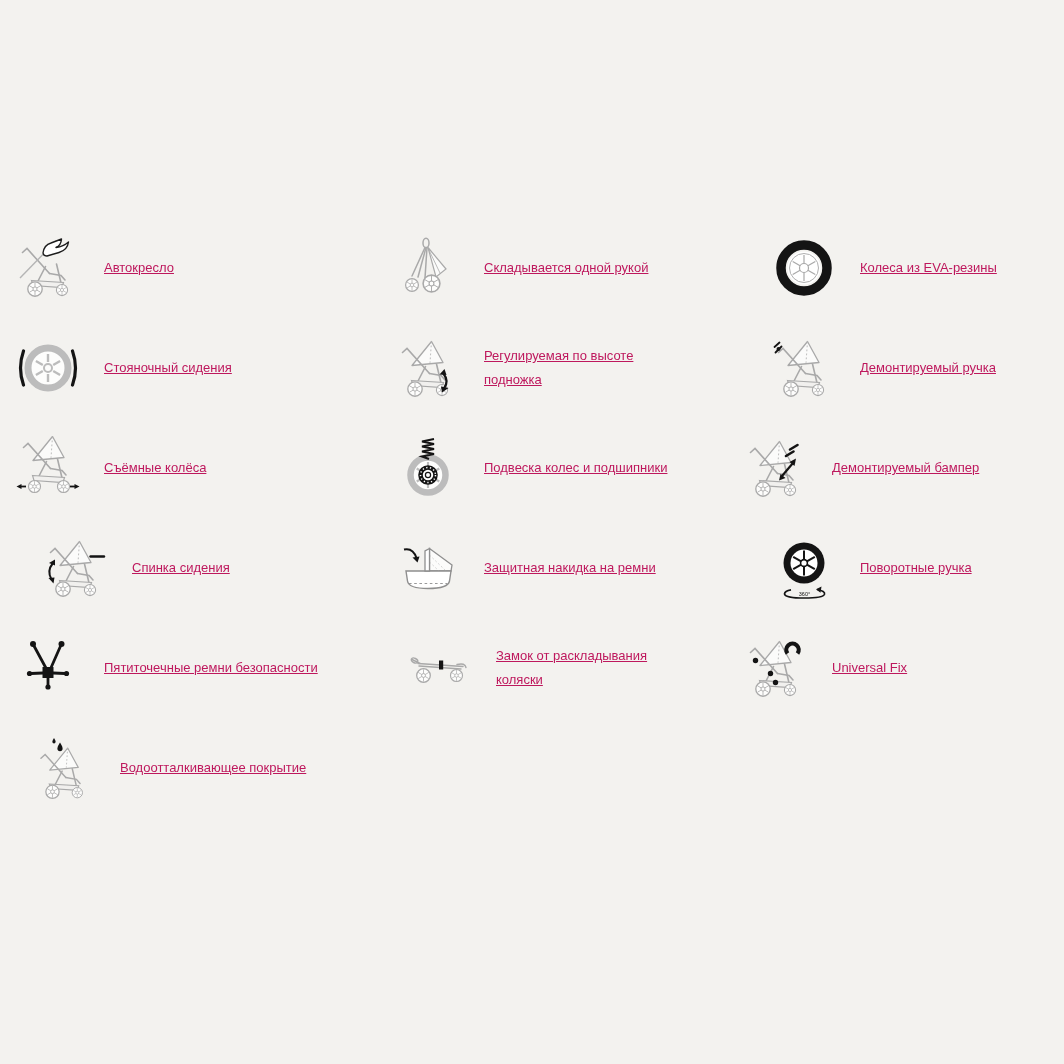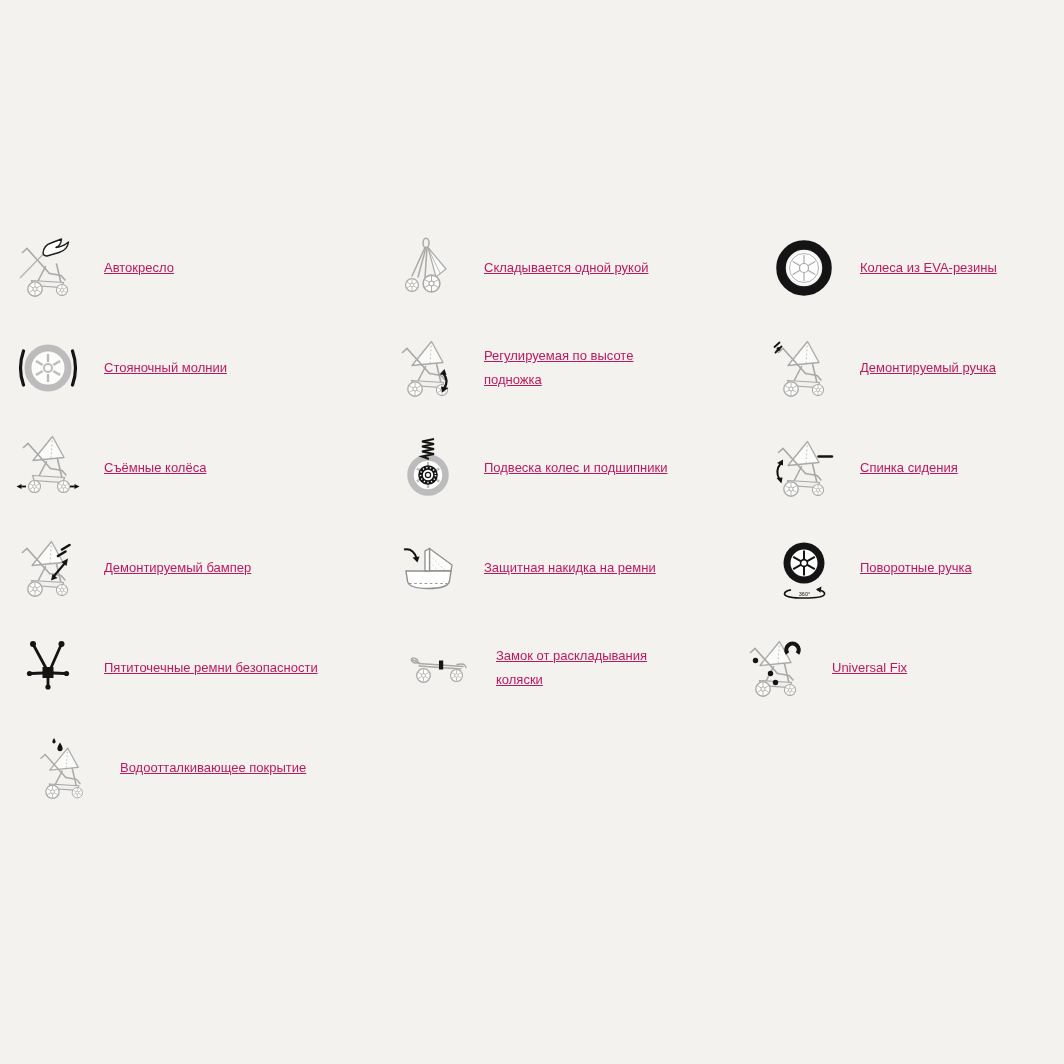--- a/index.html
+++ b/index.html
@@ -112,21 +112,21 @@
           <line x1="37.2" y1="29" x2="44.1" y2="25"></line>
             <line x1="37.2" y1="35" x2="44.1" y2="39"></line>
           <line x1="26.8" y1="35" x2="19.9" y2="39"></line>
             <line x1="26.8" y1="29" x2="19.9" y2="25"></line>
         </g>
         <circle cx="32" cy="32" r="4" fill="#fdfdfc" stroke="#bcbcbc" stroke-width="2"></circle>
         <path d="M7.5 15 Q1.5 32 7.5 49" fill="none" stroke="#141414" stroke-width="3.2" stroke-linecap="round"></path>
         <path d="M56.5 15 Q62.5 32 56.5 49" fill="none" stroke="#141414" stroke-width="3.2" stroke-linecap="round"></path>
       </svg>
     </div>
-    <div class="label">Стояночный молнии</div>
+    <div class="label">Стояночный сидения</div>
   </div>
 
   <div class="cell c2">
     <div class="iconbox">
       <svg viewBox="0 0 64 64">
         <use href="#s-canopy"></use>
           <use href="#s-chassis"></use>
         <use href="#s-wheel" x="10" y="44" width="18" height="18"></use>
         <use href="#s-wheel" x="39" y="47" width="14" height="14"></use>
         <path d="M47 37 Q53.5 45 48 52.5" fill="none" stroke="#141414" stroke-width="2.2"></path>
@@ -186,51 +186,51 @@
         </g>
         <polyline points="38,3 26,5.5 38,8 26,10.5 38,13 26,15.5 38,18 26,20.5 33,23" fill="none" stroke="#141414" stroke-width="2"></polyline>
         <circle cx="32" cy="39" r="7.5" fill="#fff" stroke="#141414" stroke-width="4.6"></circle>
         <circle cx="32" cy="39" r="7.5" fill="none" stroke="#fff" stroke-width="1.5" stroke-dasharray="1.3 2.4"></circle>
         <circle cx="32" cy="39" r="2.6" fill="none" stroke="#141414" stroke-width="1.2"></circle>
       </svg>
     </div>
     <div class="label">Подвеска колес и подшипники</div>
   </div>
 
-  <div class="cell c3">
-    <div class="iconbox">
-      <svg viewBox="0 0 64 64">
-        <use href="#s-canopy"></use>
-          <use href="#s-chassis"></use>
-        <use href="#s-wheel" x="10" y="44" width="18" height="18"></use>
-        <use href="#s-wheel" x="39" y="47" width="14" height="14"></use>
-        <path d="M46.5 20.5 L60 20.5" stroke="#141414" stroke-width="2.4" stroke-linecap="round"></path>
-        <path d="M9 27 Q2.5 35 7.5 43.5" fill="none" stroke="#141414" stroke-width="2"></path>
-        <polygon points="9.5,47.5 4.5,42 10.5,41.5" fill="#141414"></polygon>
-        <polygon points="11,23.5 5,27 11,29.5" fill="#141414"></polygon>
-      </svg>
-    </div>
-    <div class="label">Спинка сидения</div>
-  </div>
-
   <div class="cell c1">
     <div class="iconbox">
       <svg viewBox="0 0 64 64">
         <use href="#s-canopy"></use>
           <use href="#s-chassis"></use>
         <use href="#s-wheel" x="10" y="44" width="18" height="18"></use>
         <use href="#s-wheel" x="39" y="47" width="14" height="14"></use>
         <path d="M38 40 L49 27" stroke="#141414" stroke-width="2.2"></path>
         <polygon points="52,22.5 45.5,26 50.5,30" fill="#141414"></polygon>
         <polygon points="35,44.5 36.5,38 41.5,42" fill="#141414"></polygon>
         <path d="M42 20 L49.5 15.5" stroke="#141414" stroke-width="2.6" stroke-linecap="round"></path>
         <path d="M46 13.5 L53.5 9" stroke="#141414" stroke-width="2.6" stroke-linecap="round"></path>
       </svg>
     </div>
     <div class="label">Демонтируемый бампер</div>
+  </div>
+
+  <div class="cell c3">
+    <div class="iconbox">
+      <svg viewBox="0 0 64 64">
+        <use href="#s-canopy"></use>
+          <use href="#s-chassis"></use>
+        <use href="#s-wheel" x="10" y="44" width="18" height="18"></use>
+        <use href="#s-wheel" x="39" y="47" width="14" height="14"></use>
+        <path d="M46.5 20.5 L60 20.5" stroke="#141414" stroke-width="2.4" stroke-linecap="round"></path>
+        <path d="M9 27 Q2.5 35 7.5 43.5" fill="none" stroke="#141414" stroke-width="2"></path>
+        <polygon points="9.5,47.5 4.5,42 10.5,41.5" fill="#141414"></polygon>
+        <polygon points="11,23.5 5,27 11,29.5" fill="#141414"></polygon>
+      </svg>
+    </div>
+    <div class="label">Спинка сидения</div>
   </div>
 
   <div class="cell c2">
     <div class="iconbox">
       <svg viewBox="0 0 64 64">
         <path d="M33.5 12.5 L56 29 L55 35 L33.5 35 Z" fill="#fcfcfb" stroke="#8f8f8f" stroke-width="1.3"></path>
         <path d="M33.5 19 L50 35 M33.5 26 L43 35" stroke="#c9c9c9" stroke-width="0.8" stroke-dasharray="2 2" fill="none"></path>
         <path d="M10 35 L55 35 L53.5 45 Q52 52.5 32 52.5 Q12.5 52.5 11.5 45 Z" fill="#fff" stroke="#8f8f8f" stroke-width="1.4"></path>
         <path d="M13 47.5 L51 47.5" stroke="#9a9a9a" stroke-width="1" stroke-dasharray="2.6 2.6" fill="none"></path>
         <path d="M29 35 L29 15 L33.5 12.5 L33.5 35 Z" fill="#fff" stroke="#8f8f8f" stroke-width="1.3"></path>

